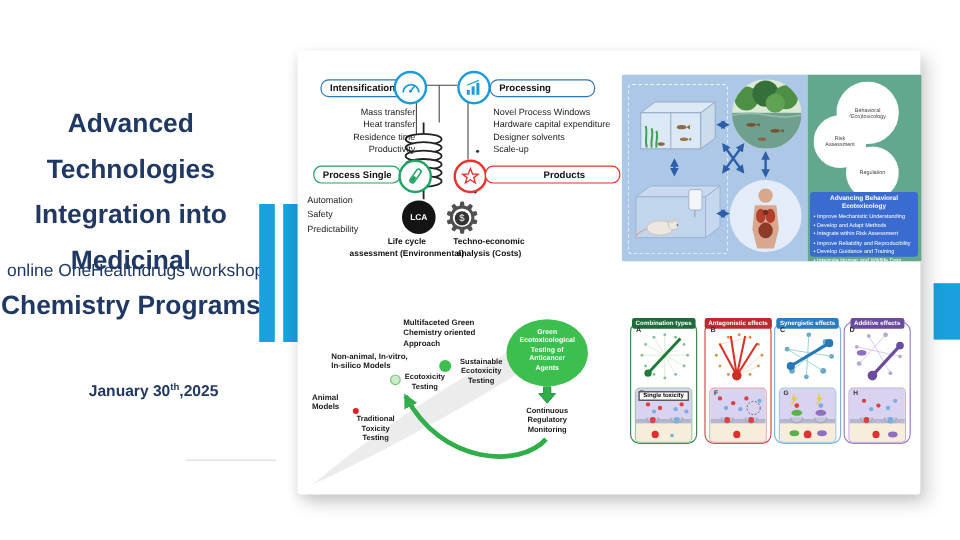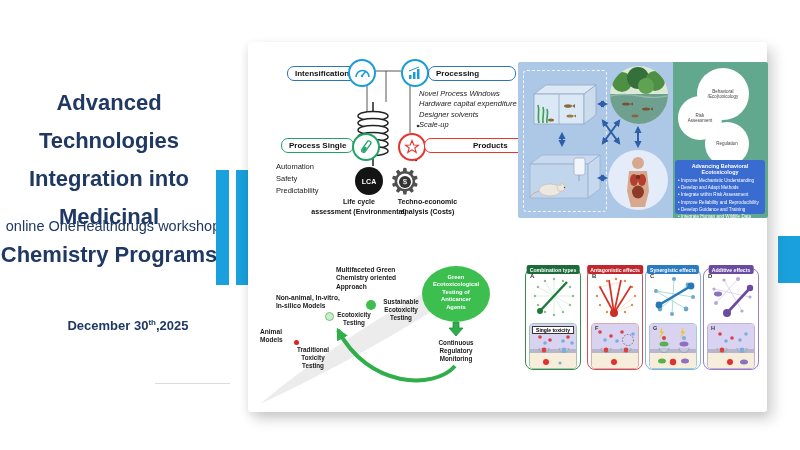--- a/index.html
+++ b/index.html
@@ -47,30 +47,30 @@
 </head>
 <body>
 
 <div class="abs navy ctr" id="title">
   <div>Advanced Technologies</div>
   <div>Integration into Medicinal</div>
   <div>Chemistry Programs</div>
 </div>
 <div class="abs navy ctr" id="subtitle">online OneHealthdrugs workshop</div>
 <div class="abs navy ctr" id="dateblock">
-  <div><span>December 30</span><sup>th</sup><span>,2025</span></div>
+  <div><span>January 30</span><sup>th</sup><span>,2025</span></div>
 </div>
 <div class="abs vbar" style="left:216px;top:170px;width:13px;height:115px;"></div>
 <div class="abs vbar" style="left:236px;top:170px;width:13px;height:115px;"></div>
 <div class="abs vbar" style="left:778px;top:236px;width:22px;height:47px;"></div>
 <div class="abs" style="left:155px;top:383px;width:75px;height:1px;background:#dcdcdc;"></div>
 
 <div class="abs" id="panel">
 
-  <div class="abs" style="left:0;top:0;width:270px;height:185px;margin-left:20px;">
+  <div class="abs" style="left:0;top:0;width:270px;height:185px;">
     <svg class="abs" style="left:0;top:0;" width="270" height="185">
       <path d="M104,29 H133" stroke="#444" stroke-width="0.9" fill="none"></path>
       <path d="M118,29 V60" stroke="#444" stroke-width="0.9" fill="none"></path>
       <path d="M99,42 V91" stroke="#444" stroke-width="0.9" fill="none"></path>
       <path d="M142,42 V91" stroke="#444" stroke-width="0.9" fill="none"></path>
       <circle cx="99" cy="89" r="1.3" fill="#333"></circle>
         <circle cx="150" cy="84" r="1.3" fill="#333"></circle>
       <circle cx="99" cy="145" r="1.3" fill="#333"></circle>
         <circle cx="148" cy="118" r="1.3" fill="#333"></circle>
     </svg>
@@ -87,30 +87,36 @@
       <path d="M23,56 V66" stroke="#222" stroke-width="1.5"></path>
     </svg>
     <div class="abs fbox bblue" style="left:19px;top:24px;">Intensification</div>
     <div class="abs icirc" style="left:80px;top:17px;border:2.5px solid #1b9cd9;">
       <svg width="18" height="16">
           <path d="M3,12 A6.5,6.5 0 1 1 16,12" stroke="#1b9cd9" stroke-width="1.6" fill="none"></path>
           <path d="M9,11 L13,6" stroke="#1b9cd9" stroke-width="1.4"></path>
           <circle cx="9" cy="11" r="1.2" fill="#1b9cd9"></circle>
         </svg>
     </div>
+    <div class="abs list" style="left:8px;top:47px;width:90px;text-align:right;">
+      <div>Mass transfer</div>
+        <div>Heat transfer</div>
+      <div>Residence time</div>
+        <div>Productivity</div>
+    </div>
     <div class="abs icirc" style="left:133px;top:17px;border:2.5px solid #1b9cd9;">
       <svg width="16" height="14">
           <rect x="2" y="9" width="2.5" height="4" fill="#1b9cd9"></rect>
           <rect x="6" y="6" width="2.5" height="7" fill="#1b9cd9"></rect>
           <rect x="10" y="3" width="2.5" height="10" fill="#1b9cd9"></rect>
           <path d="M2,5 L12,1" stroke="#1b9cd9" stroke-width="1"></path>
         </svg>
     </div>
     <div class="abs fbox bblue" style="left:160px;top:24px;width:72px;">Processing</div>
-    <div class="abs list" style="left:151px;top:47px;width:118px;font-style:italic;">
+    <div class="abs list" style="left:163px;top:47px;width:118px;">
       <div>Novel Process Windows</div>
         <div>Hardware capital expenditure</div>
       <div>Designer solvents</div>
         <div>Scale-up</div>
     </div>
     <div class="abs fbox bgreen" style="left:13px;top:96px;">Process Single</div>
     <div class="abs icirc" style="left:84px;top:91px;border:2.5px solid #21a366;">
       <svg width="16" height="16">
           <g transform="rotate(35 8 8)">
             <rect x="6" y="1" width="4" height="13" rx="2" fill="none" stroke="#21a366" stroke-width="1.3"></rect>

